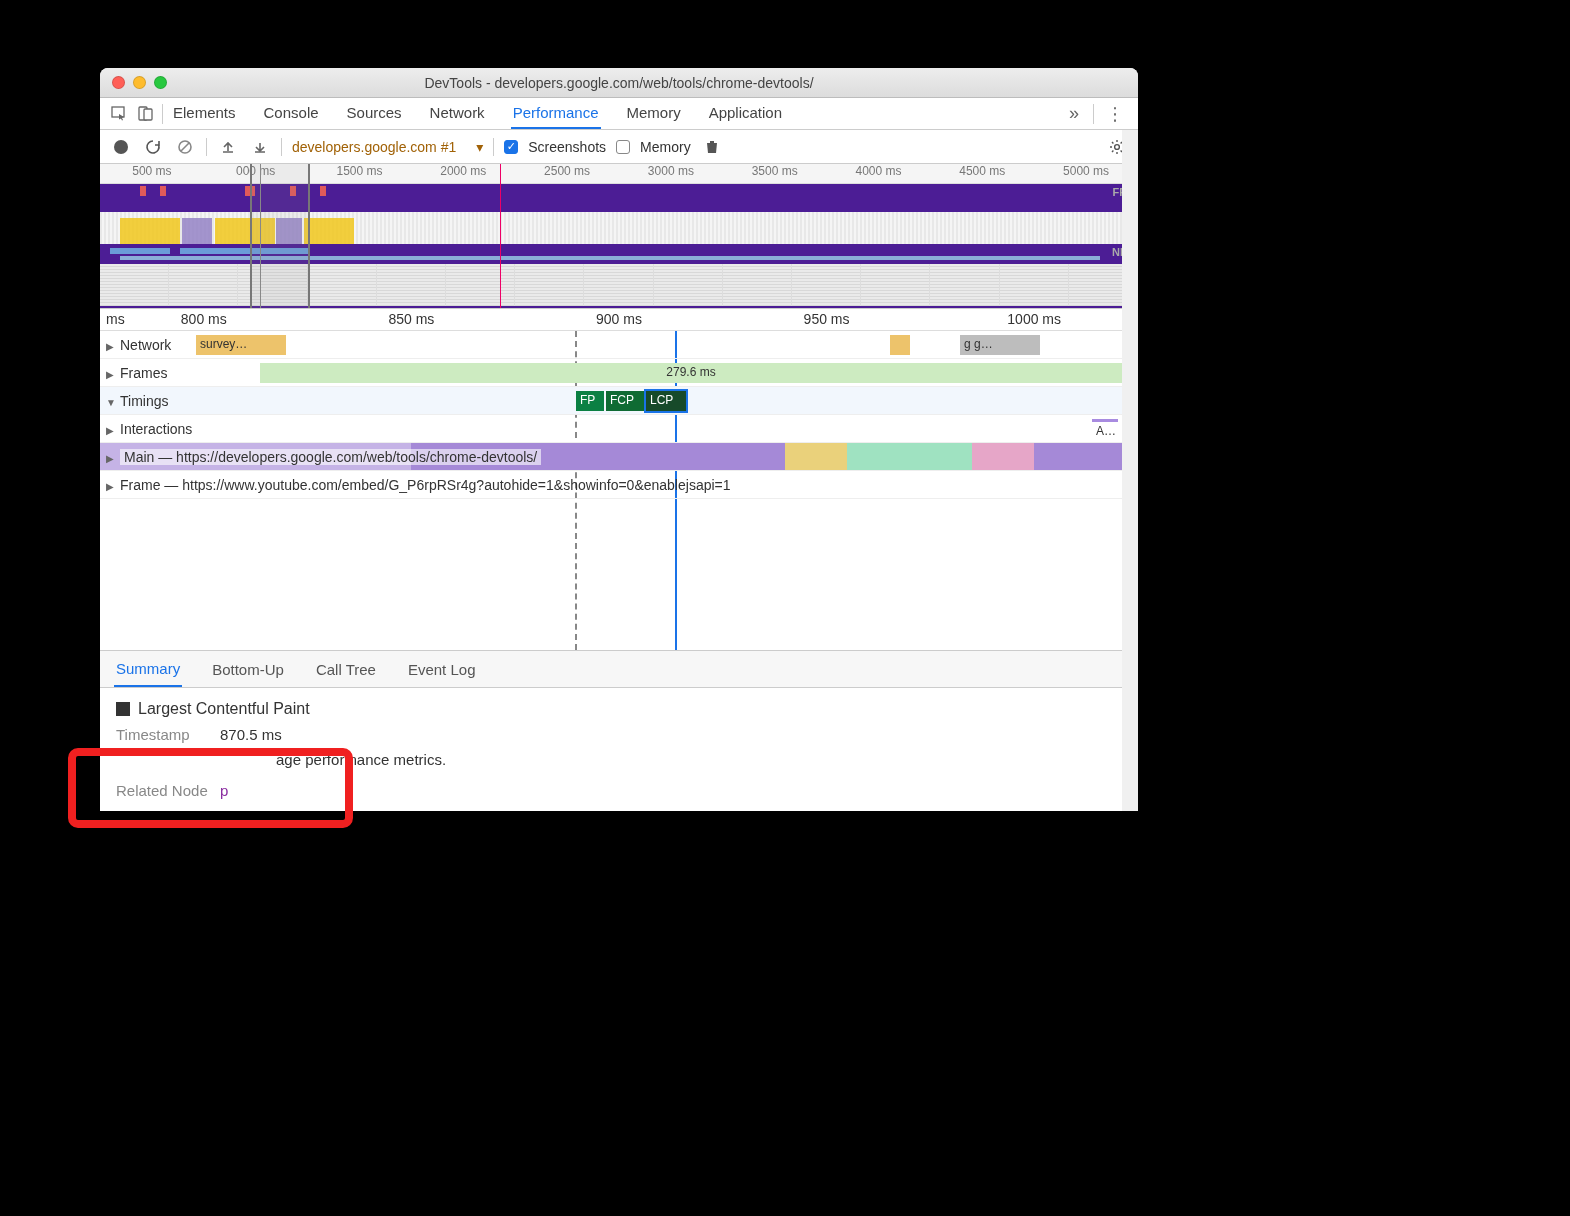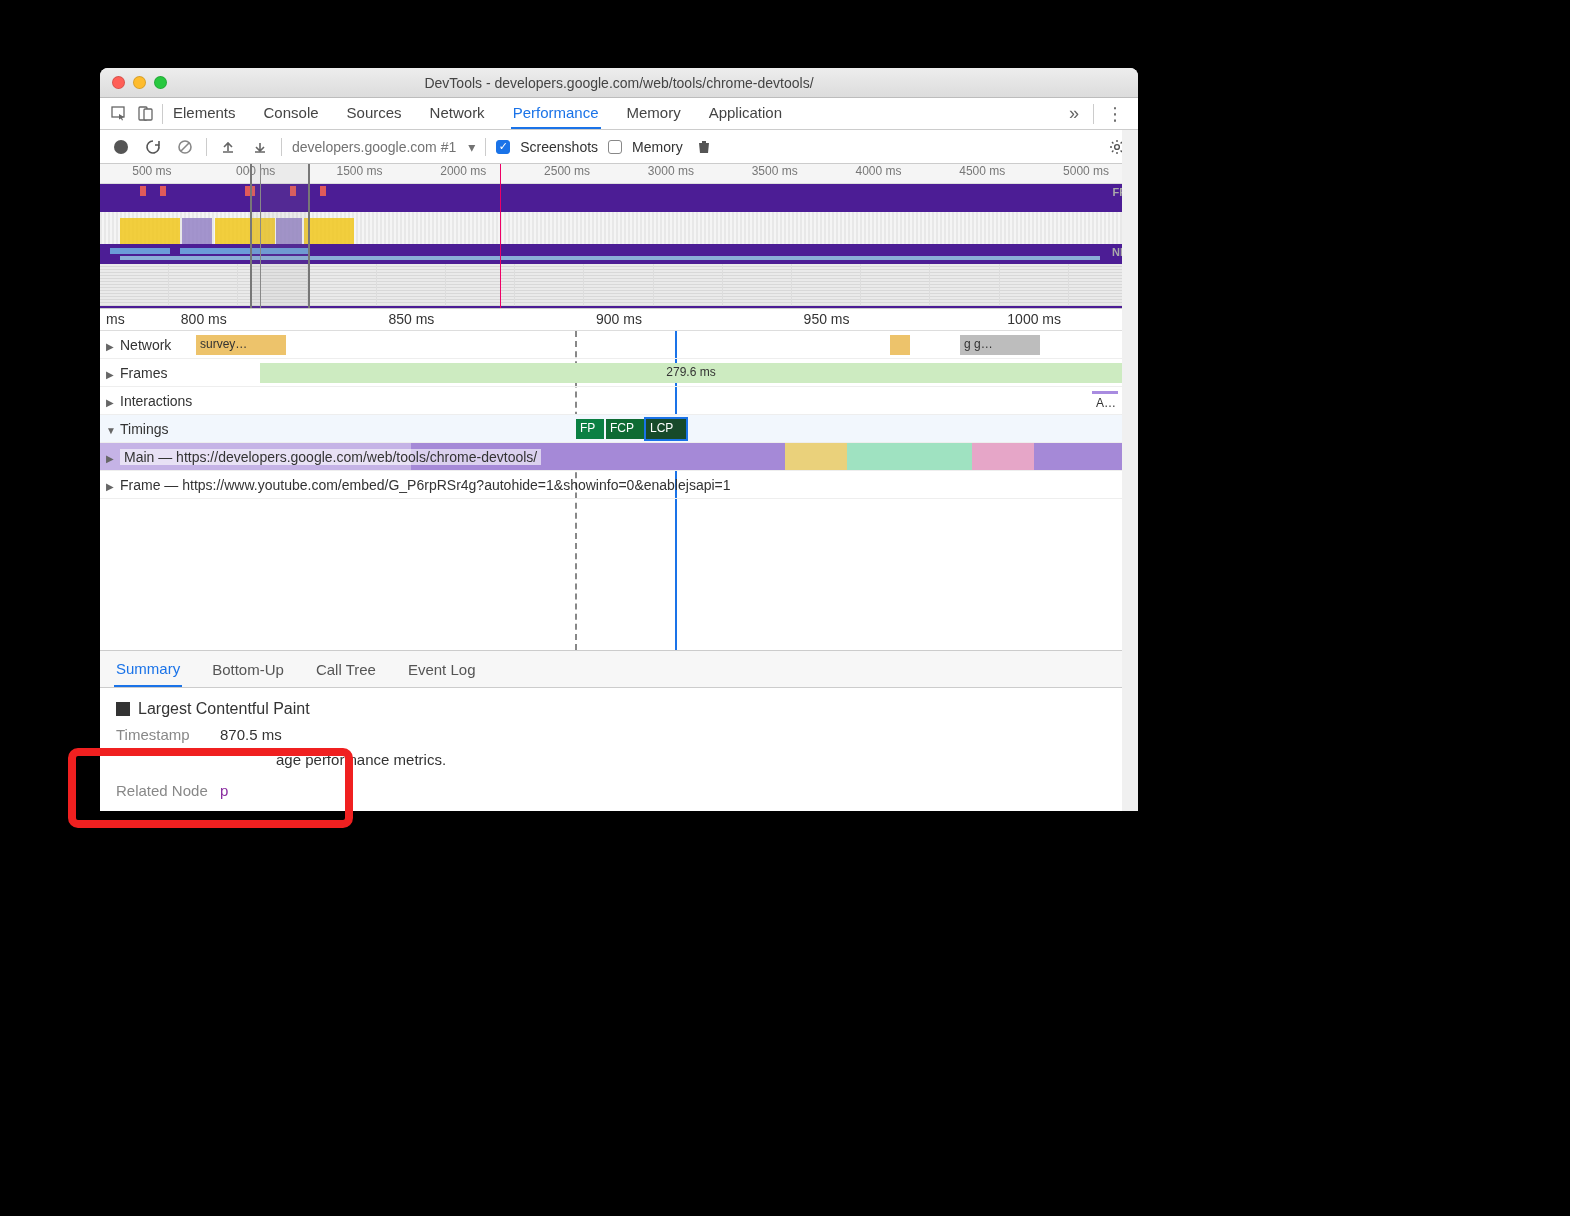--- a/index.html
+++ b/index.html
@@ -47,21 +47,21 @@
   .tabgroup .tab { font-size:15px; color:#444; padding:6px 2px; cursor:pointer;}
   .tabgroup .tab.active { color:#1a73e8; border-bottom:2px solid #1a73e8;}
   .overflow { margin-left:auto; color:#666; font-size:18px; padding:0 10px;}
   .menudots { color:#666; font-size:18px; padding:0 8px;}
   .maintabs .sep{width:1px;height:20px;background:#ccc;margin:0 4px;}
   
   .toolbar { height:34px; display:flex; align-items:center; padding:0 10px; gap:10px; border-bottom:1px solid #ccc; color:#555;}
   .tool { width:22px; height:22px; display:flex; align-items:center; justify-content:center; color:#666;}
   .tool.record{color:#444;}
   .tool.record::before{content:"";width:14px;height:14px;border-radius:50%;background:#555;display:block;}
-  .sessionsel{color:#737373;font-size:14px;display:flex;gap:12px;}
+  .sessionsel{color:#a16207;font-size:14px;display:flex;gap:20px;}
   .cbx{width:14px;height:14px;border:1px solid #888;border-radius:3px;display:inline-flex;align-items:center;justify-content:center;}
   .cbx.checked{background:#1a73e8;border-color:#1a73e8;}
   .cbx.checked::after{content:"✓";color:#fff;font-size:11px;line-height:1;}
   .cblbl{font-size:14px;color:#333;}
   .gear-right{margin-left:auto;}
   
   .overview { height:145px; position:relative; border-bottom:1px solid #ccc; background:#4c1d95;}
   .ruler1 { height:20px; display:flex; color:#777; font-size:12px; border-bottom:1px solid #ddd; background:#f5f5f5;}
   .ruler1 span{flex:1;text-align:center;}
   .ovlabel{position:absolute;right:4px;font-size:11px;color:#aaa;font-weight:600;}
@@ -279,32 +279,32 @@
         <div class="tchunk" style="left:790px;width:20px;background:#edc36b"></div>
         <div class="tchunk" style="left:860px;width:80px;background:#bdbdbd">g g…</div>
       </div>
 
       <div class="track">
         <span class="tri"></span>
         <span class="name">Frames</span>
         <div class="tchunk" style="left:160px;right:16px;background:#cdebc1;text-align:center">279.6 ms</div>
       </div>
 
-      <div class="track">
-        <span class="tri"></span>
-        <span class="name">Interactions</span>
-        <div class="tchunk" style="right:20px;width:26px;background:#fff;border-top:3px solid #a88be0">A…</div>
-      </div>
-
       <div class="track expanded" style="background:#f2f7fd">
         <span class="tri"></span>
         <span class="name">Timings</span>
         <div class="tchunk" style="left:476px;width:28px;background:#0b8043;color:#fff">FP</div>
         <div class="tchunk" style="left:506px;width:38px;background:#0f6b33;color:#fff">FCP</div>
         <div class="tchunk" style="left:546px;width:40px;background:#174a2a;color:#fff;outline:2px solid #1a73e8">LCP</div>
+      </div>
+
+      <div class="track">
+        <span class="tri"></span>
+        <span class="name">Interactions</span>
+        <div class="tchunk" style="right:20px;width:26px;background:#fff;border-top:3px solid #a88be0">A…</div>
       </div>
 
       <div class="track" style="background:linear-gradient(90deg,#c5b3e6 0 30%,#a589d7 30% 66%,#ead17b 66% 72%,#9fe2c1 72% 84%,#e6a6c8 84% 90%,#a589d7 90% 100%)">
         <span class="tri"></span>
         <span class="name" style="background:rgba(255,255,255,.6);padding:0 4px">Main — https://developers.google.com/web/tools/chrome-devtools/</span>
       </div>
 
       <div class="track">
         <span class="tri"></span>
         <span class="name">Frame — https://www.youtube.com/embed/G_P6rpRSr4g?autohide=1&amp;showinfo=0&amp;enablejsapi=1</span>

